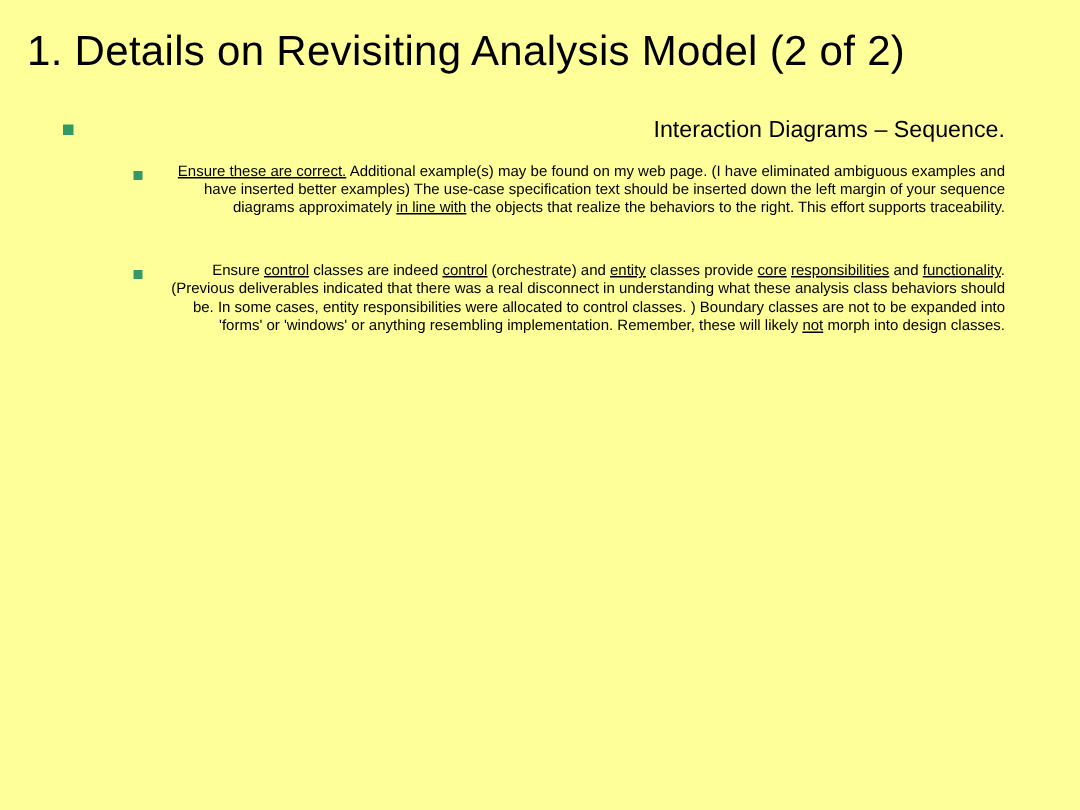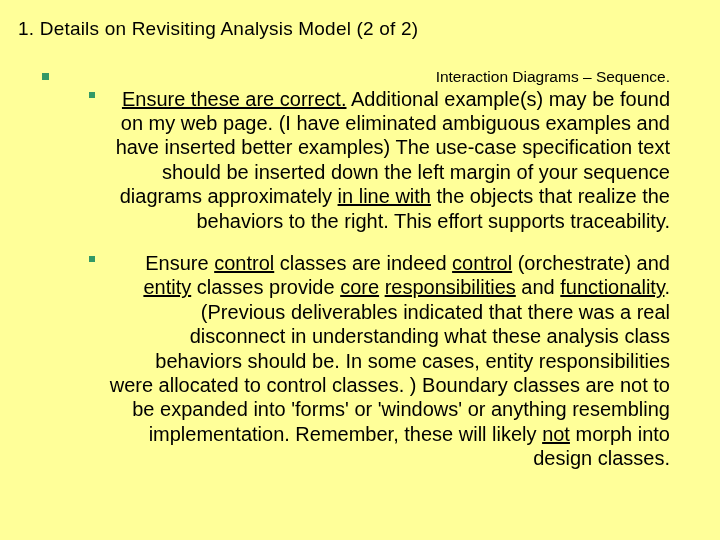--- a/index.html
+++ b/index.html
@@ -11,21 +11,21 @@
     font-family: Arial, Helvetica, sans-serif;
     color: #000;
   }
   .slide {
     box-sizing: border-box;
     width: 720px;
     height: 540px;
     padding: 18px 50px 20px 18px;
   }
   .title {
-    font-size: 19px;
+    font-size: 28px;
     font-weight: 400;
     margin: 0 0 28px 0;
     letter-spacing: 0.2px;
   }
   .bullet-row {
     display: flex;
     align-items: flex-start;
   }
   .sq {
     width: 7px;
@@ -42,23 +42,23 @@
     margin-right: 14px;
   }
   .lvl1 {
     margin-left: 24px;
     font-size: 15.5px;
     line-height: 1.2;
     text-align: right;
   }
   .lvl2 {
     margin-left: 22px;
-    font-size: 20px;
+    font-size: 10px;
     line-height: 1.22;
-    margin-top: 0;
+    margin-top: 12px;
   }
   .para {
     margin: 0;
   }
   .spacer {
     height: 18px;
   }
   .u { text-decoration: underline; }
 </style>
 </head>

